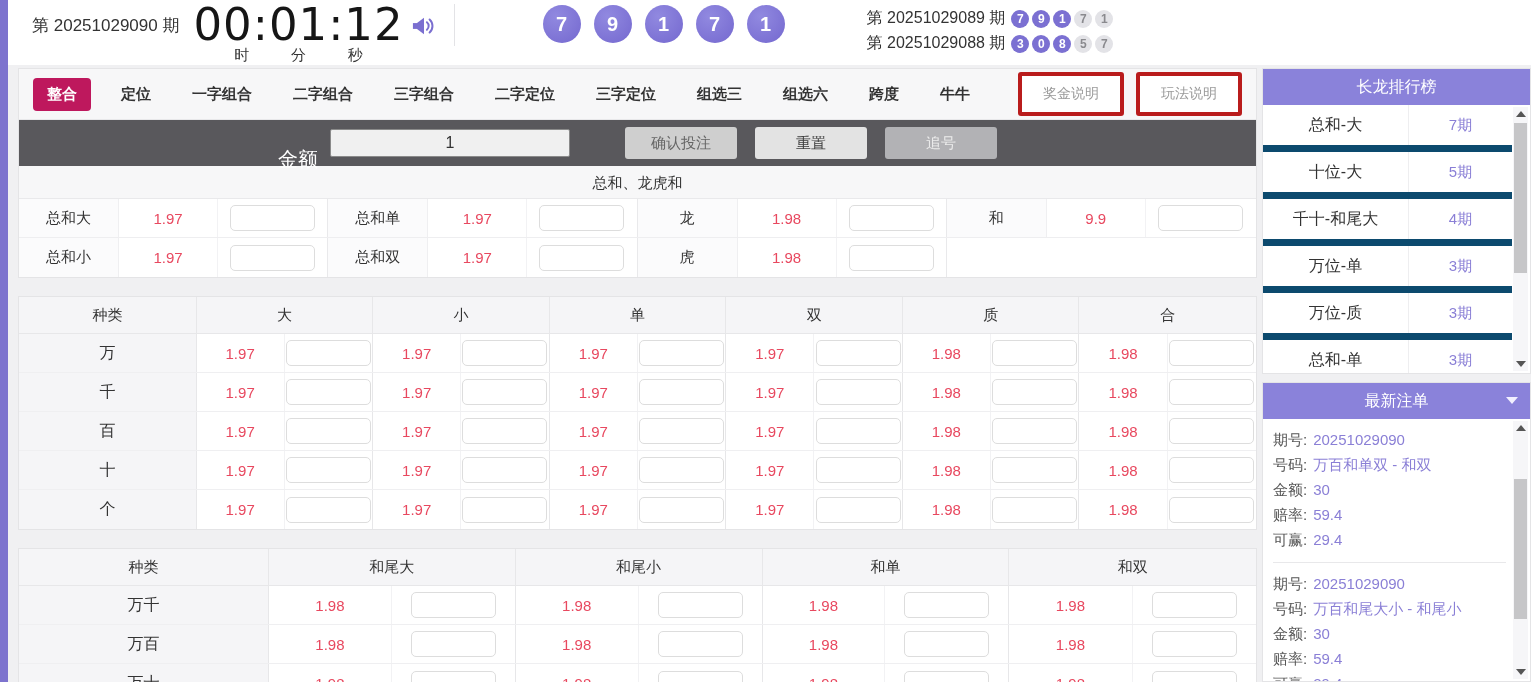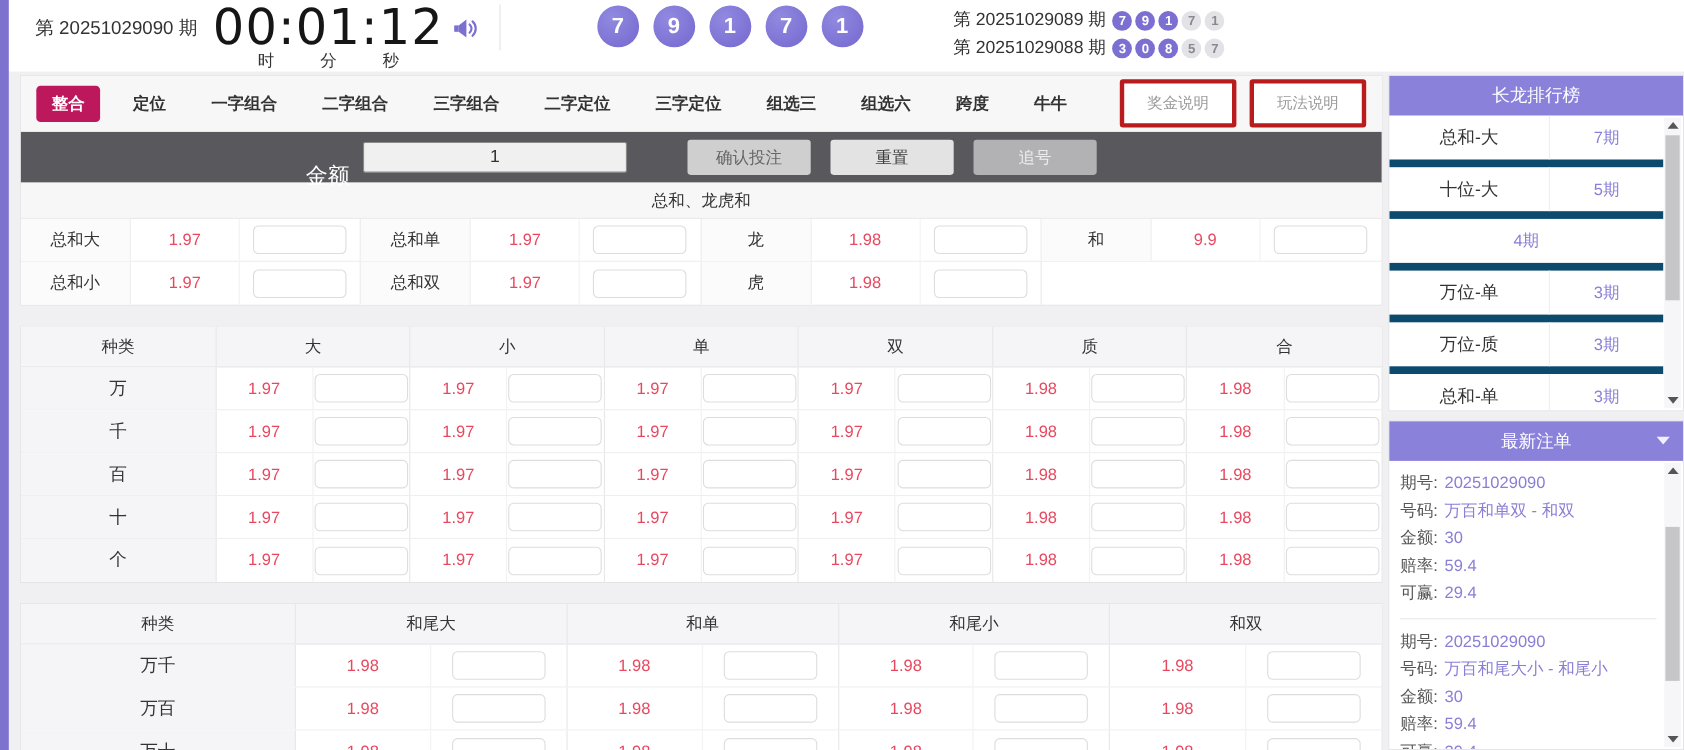--- a/index.html
+++ b/index.html
@@ -448,22 +448,22 @@
               <input class="amt-input" style="">
             </div>
           </div>
         </div>
       </div>
 
     <div class="panel tbl" id="tail-table">
         <div class="t-head">
           <div class="t-hcell tail-w0">种类</div>
           <div class="t-hcell tail-w">和尾大</div>
+          <div class="t-hcell tail-w">和尾小</div>
           <div class="t-hcell tail-w">和单</div>
-          <div class="t-hcell tail-w">和尾小</div>
           <div class="t-hcell tail-w">和双</div>
         </div>
         <div class="t-row">
           <div class="t-label tail-w0">万千</div>
           <div class="t-cell tail-w">
             <div class="tc-odds">1.98</div>
             <div class="tc-input">
               <input class="amt-input" style="">
             </div>
           </div>
@@ -553,20 +553,21 @@
         <div id="dragon-rows">
             <div class="dragon-row">
               <div class="dr-label">总和-大</div>
               <div class="dr-value">7期</div>
             </div>
             <div class="dragon-row">
               <div class="dr-label">十位-大</div>
               <div class="dr-value">5期</div>
             </div>
             <div class="dragon-row">
+              <div class="dr-label">千十-和尾大</div>
               <div class="dr-value">4期</div>
             </div>
             <div class="dragon-row">
               <div class="dr-label">万位-单</div>
               <div class="dr-value">3期</div>
             </div>
             <div class="dragon-row">
               <div class="dr-label">万位-质</div>
               <div class="dr-value">3期</div>
             </div>

